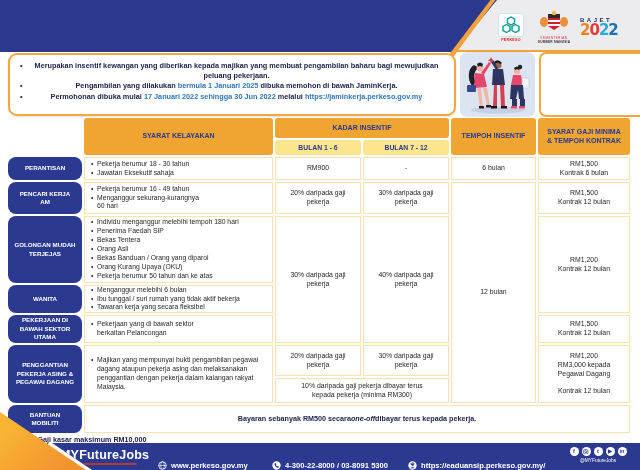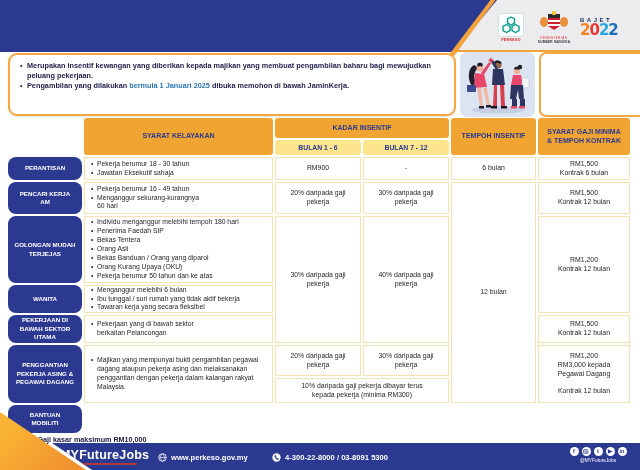--- a/index.html
+++ b/index.html
@@ -26,21 +26,21 @@
   .ministry .lbl2 { font-size:3.2px; color:#33343c; font-weight:bold; letter-spacing:.2px; }
   .bajet { width:56px; }
   .bajet .b { font-size:6px; font-weight:bold; color:#1d2a56; letter-spacing:2.5px; }
   .bajet .y { font-size:15px; font-weight:bold; letter-spacing:-1px; line-height:1; font-family:"DejaVu Sans", sans-serif; }
   .bajet .d0 { color:#f58220; } .bajet .d1 { color:#e73b37; } .bajet .d2 { color:#2aa9e0; } .bajet .d3 { color:#1d70b7; }
 
   
   .intro-box { position:absolute; left:8px; top:53px; width:448px; height:63px; background:#fff;
                border:2px solid #f3a73f; border-radius:9px; padding:6px 8px 4px 10px;
                box-shadow:0 1px 2px rgba(0,0,0,.12); }
-  .ib { position:relative; padding-left:7px; font-size:7.3px; font-weight:600; color:#23234d; line-height:1.4; }
+  .ib { position:relative; padding-left:7px; font-size:7.3px; font-weight:600; color:#23234d; line-height:1.4;text-align:center; }
   .ib::before { content:"•"; position:absolute; left:0; top:0; color:#23234d; }
   .hl { color:#2e75b6; }
   .illus { position:absolute; left:460px; top:52px; width:75px; height:65px; background:#dde4f1; border-radius:7px; overflow:hidden; }
   .white-panel { position:absolute; left:539px; top:52px; width:106px; height:65px; background:#fff; border:2px solid #f3a73f; border-radius:7px 0 0 7px; }
 
   
   .tbl { position:absolute; left:8px; top:118px; display:grid;
          grid-template-columns:74px 189px 86px 86px 85px 92px;
          grid-template-rows:20px 15px 23px 32px 67px 28px 28px 31px 25px 28px;
          gap:2px; }
@@ -88,21 +88,21 @@
 
   
   .footnote { position:absolute; left:35px; top:435px; font-size:7.2px; font-weight:bold; color:#20204a; }
   .footer { position:absolute; left:0; top:443px; width:640px; height:27px; background:#2b3990;
             clip-path:polygon(52px 0, 100% 0, 100% 100%, 92px 100%); }
   .corner-tri { position:absolute; left:0; top:412px; width:86px; height:58px;
                 background:linear-gradient(135deg,#f9b233 20%,#f0912e 90%);
                 clip-path:polygon(0 0, 0 100%, 100% 100%); }
   .f-brand { position:absolute; left:60px; top:5px; color:#fff; font-weight:bold; font-size:12.5px; letter-spacing:.2px; }
   .f-brand .tagbar { height:2px; width:64px; background:#b03a3a; margin:1px auto 0; border-radius:1px; }
-  .f-item { position:absolute; top:10px; display:flex; align-items:center; gap:4px; color:#fff; font-size:7.6px; font-weight:bold; }
+  .f-item { position:absolute; top:18px; display:flex; align-items:center; gap:4px; color:#fff; font-size:7.6px; font-weight:bold; }
   .f-web { left:158px; } .f-tel { left:272px; } .f-portal { left:408px; }
   .f-social { position:absolute; left:560px; top:4px; width:76px; text-align:center; }
   .f-social .row { display:flex; gap:3px; justify-content:center; }
   .sic { width:9px; height:9px; border-radius:50%; background:#fff; color:#2b3990; font-size:5.5px; font-weight:bold;
          display:flex; align-items:center; justify-content:center; line-height:1; }
   .f-handle { color:#fff; font-size:4.8px; margin-top:1.5px; }
   .ficon { display:inline-flex; }
 </style>
 </head>
 <body>
@@ -143,20 +143,23 @@
         <div class="y"><span class="d0">2</span><span class="d1">0</span><span class="d2">2</span><span class="d3">2</span></div>
       </div>
     </div>
   </div>
 
   <div class="intro-box">
     <div class="ib">Merupakan insentif kewangan yang diberikan kepada majikan yang membuat pengambilan baharu bagi mewujudkan peluang pekerjaan.</div>
     <div class="ib">
       <span>Pengambilan yang dilakukan </span><span class="hl">bermula 1 Januari 2025</span><span> dibuka memohon di bawah JaminKerja.</span>
     </div>
+    <div class="ib">
+      <span>Permohonan dibuka mulai </span><span class="hl">17 Januari 2022 sehingga 30 Jun 2022</span><span> melalui </span><span class="hl">https://jaminkerja.perkeso.gov.my</span>
+    </div>
   </div>
 
   <div class="illus">
     <svg width="75" height="65" viewBox="0 0 75 65">
       <ellipse cx="38" cy="58" rx="27" ry="3.5" fill="#c7d0e3"></ellipse>
 
       <path d="M14,13 c-6,3 -7,14 -2,21 l4,-3 c-3,-6 -2,-13 3,-15 z" fill="#23202e"></path>
       <circle cx="20" cy="16" r="3.4" fill="#f2b49c"></circle>
       <path d="M17,12 q3,-3 6,0 l-1,3 q-2,-2 -4,0 z" fill="#23202e"></path>
       <path d="M21,21 l8,-11 2,1.5 -7,11 z" fill="#e8476b"></path>
@@ -287,20 +290,25 @@
     <div class="cell g-a6x pre">10% daripada gaji pekerja dibayar terus
 kepada pekerja (minima RM300)</div>
     <div class="cell g-s6 pre">RM1,200
 RM3,000 kepada
 Pegawai Dagang
 
 Kontrak 12 bulan</div>
 
     <div class="pill g-p7 pre">BANTUAN
 MOBILITI</div>
+    <div class="cell g-note">
+      <span>Bayaran sebanyak RM500 secara </span>
+        <span class="it">one-off</span>
+        <span> dibayar terus kepada pekerja.</span>
+    </div>
   </div>
 
   <div class="footnote">•Gaji kasar maksimum RM10,000</div>
 
   <div class="corner-tri"></div>
   <div class="footer">
     <div class="f-brand">
       <div>MYFutureJobs</div>
       <div class="tagbar"></div>
     </div>
@@ -315,20 +323,31 @@
       <span>www.perkeso.gov.my</span>
     </div>
     <div class="f-item f-tel">
       <span class="ficon">
         <svg width="9" height="9" viewBox="0 0 10 10">
             <circle cx="5" cy="5" r="4.6" fill="#fff"></circle>
             <path d="M3.2,2.6 q0.8,-0.6 1.2,0.2 l0.4,0.8 q0.2,0.5 -0.3,0.8 q0.3,1 1.2,1.4 q0.4,-0.5 0.9,-0.2 l0.7,0.5 q0.7,0.5 0,1.1 q-0.8,0.8 -2,0.1 q-1.8,-1 -2.4,-3 q-0.3,-1.2 0.3,-1.7 z" fill="#2b3990"></path>
           </svg>
       </span>
       <span>4-300-22-8000 / 03-8091 5300</span>
+    </div>
+    <div class="f-item f-portal">
+      <span class="ficon">
+        <svg width="9" height="9" viewBox="0 0 10 10">
+            <circle cx="5" cy="5" r="4.6" fill="#fff"></circle>
+            <circle cx="5" cy="4" r="1.5" fill="#2b3990"></circle>
+            <path d="M2.5,8 q2.5,-2.5 5,0 z" fill="#2b3990"></path>
+            <path d="M3,3.8 a2,2 0 0 1 4,0" fill="none" stroke="#2b3990" stroke-width="0.7"></path>
+          </svg>
+      </span>
+      <span>https://eaduansip.perkeso.gov.my/</span>
     </div>
     <div class="f-social">
       <div class="row">
         <span class="sic">f</span>
         <span class="sic">
           <svg width="5.5" height="5.5" viewBox="0 0 10 10">
               <rect x="1" y="1" width="8" height="8" rx="2.4" fill="none" stroke="#2b3990" stroke-width="1.4"></rect>
               <circle cx="5" cy="5" r="1.8" fill="none" stroke="#2b3990" stroke-width="1.3"></circle>
             </svg>
         </span>

